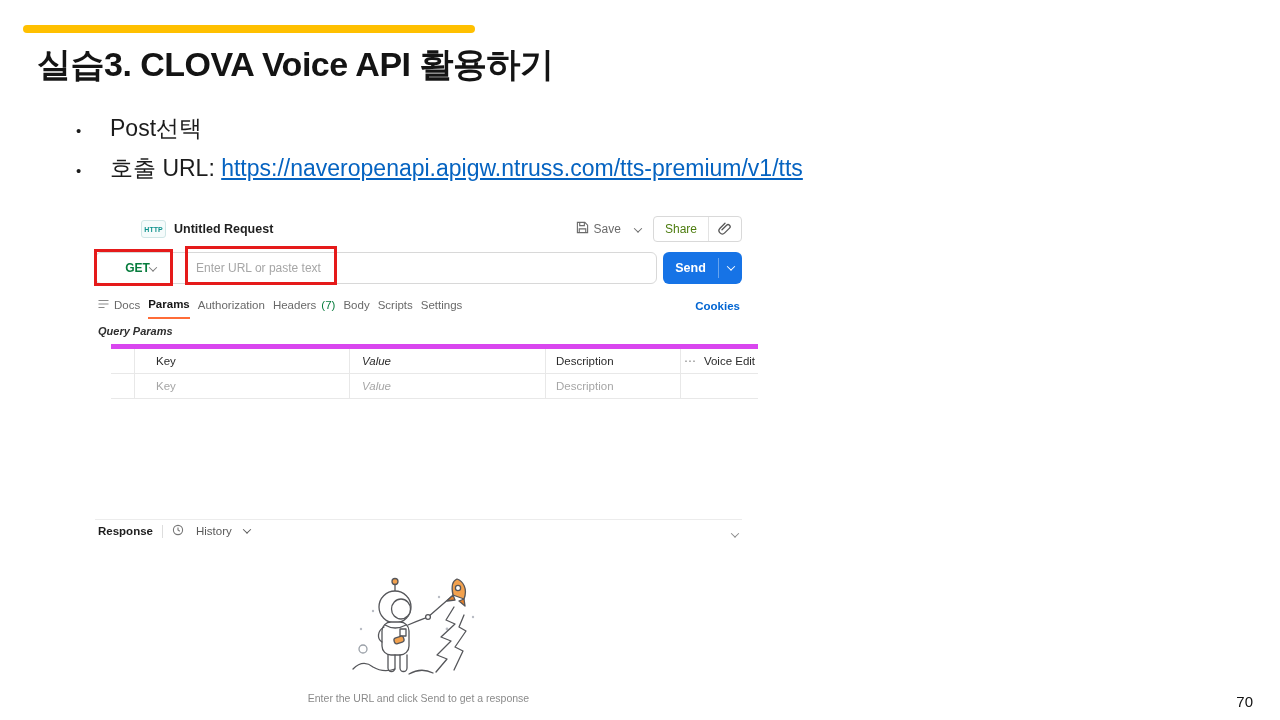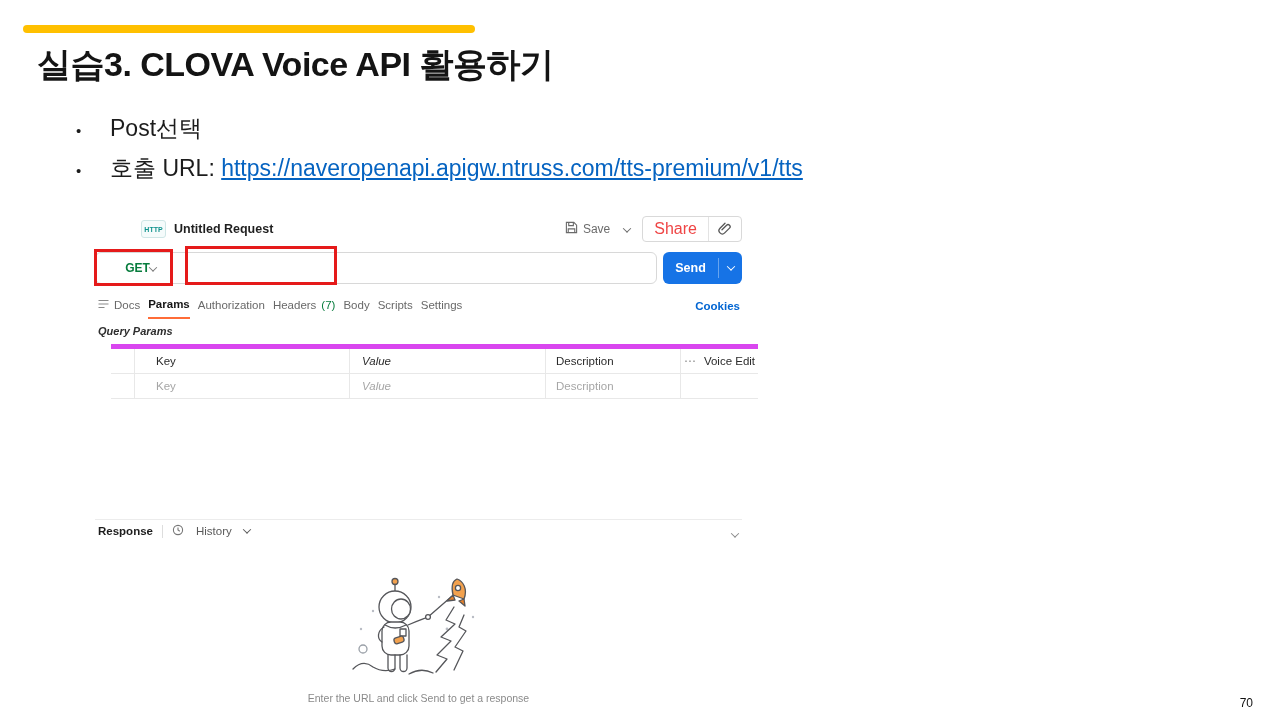--- a/index.html
+++ b/index.html
@@ -19,21 +19,21 @@
   .postman { position:absolute; left:95px; top:213px; width:647px; height:497px; font-size:12px; color:#212121; }
 
   .pm-header { position:absolute; left:0; top:2px; right:0; height:28px; display:flex; align-items:center;padding-left:46px; }
   .http-badge { width:25px; height:18px; border:1px solid #cfe6e6; background:#f5fbfb; border-radius:3px;
     color:#0E918C; font-size:7px; font-weight:bold; display:flex; align-items:center; justify-content:center; }
   .req-title { margin-left:8px; font-weight:bold; font-size:12.5px; color:#1f1f1f; }
   .pm-header-right { position:absolute; right:0; top:0; height:28px; display:flex; align-items:center; gap:8px; }
   .save-btn { display:flex; align-items:center; gap:5px; color:#6b6b6b; padding:3px 2px; cursor:pointer; }
   .save-caret { color:#6b6b6b; padding:0 4px; cursor:pointer; }
   .share-group { display:flex; align-items:center; border:1px solid #d9d9d9; border-radius:4px; height:26px; background:#fff; }
-  .share-label { padding:0 11px; color:#ef4444; font-size:16px; height:100%; display:flex; align-items:center;
+  .share-label { padding:0 11px; color:#4d7c0f; font-size:12px; height:100%; display:flex; align-items:center;
     border-right:1px solid #e3e3e3; cursor:pointer; }
   .link-btn { padding:0 9px; display:flex; align-items:center; cursor:pointer; }
 
   .url-row { position:absolute; left:0; top:39px; width:562px; height:32px; border:1px solid #d8d8d8;
     border-radius:6px; background:#fff; display:flex; align-items:center; }
   .method-select { width:88px; display:flex; align-items:center; justify-content:center;
     padding:0 13px 0 14px; color:#077C3D; font-weight:bold; font-size:12px; cursor:pointer; }
   .method-caret { color:#7a7a7a; }
   .url-input { flex:1; border:none; outline:none; font-size:12px; color:#333; padding-left:12px;
     font-family:"Liberation Sans",sans-serif; background:transparent; }
@@ -69,21 +69,21 @@
   .response-sep { position:absolute; left:0; top:306px; width:647px; border-top:1px solid #ececec; }
   .response-row { position:absolute; left:3px; top:311px; display:flex; align-items:center; gap:9px; font-size:11.5px; }
   .response-label { font-weight:bold; color:#1d1d1d; }
   .v-div { width:1px; height:13px; background:#ddd; }
   .history-btn { display:flex; align-items:center; gap:12px; color:#5a5a5a; cursor:pointer; }
   .response-collapse { position:absolute; right:4px; top:314px; color:#8a8a8a; cursor:pointer; }
 
   .astro { position:absolute; left:256px; top:358px; width:138px; height:114px; }
   .empty-caption { position:absolute; left:0; top:479px; width:647px; text-align:center; color:#8a8a8a; font-size:10.5px; }
 
-  .page-number { position:absolute; right:27px; bottom:10px; font-size:12px; color:#111; }
+  .page-number { position:absolute; right:27px; bottom:10px; font-size:15px; color:#111; }
 
   .chev { display:inline-block; width:6px; height:6px; border-right:1.5px solid currentColor;
     border-bottom:1.5px solid currentColor; transform:rotate(45deg) translate(-1px,-1px); }
 </style>
 </head>
 <body>
 
 <div class="slide">
 
   <div class="accent-bar"></div>
@@ -130,20 +130,21 @@
           </span>
         </span>
       </div>
     </div>
 
     <div class="url-row">
       <span class="method-select">
         <span>GET</span>
         <span class="method-caret"><span class="chev"></span></span>
       </span>
+      <input class="url-input" type="text" placeholder="Enter URL or paste text" style="">
     </div>
     <div class="annotation-box anno-method"></div>
     <div class="annotation-box anno-url"></div>
     <div class="send-btn">
       <span class="send-label">Send</span>
       <span class="send-divider"></span>
       <span class="send-caret">
           <span class="chev"></span>
         </span>
     </div>

